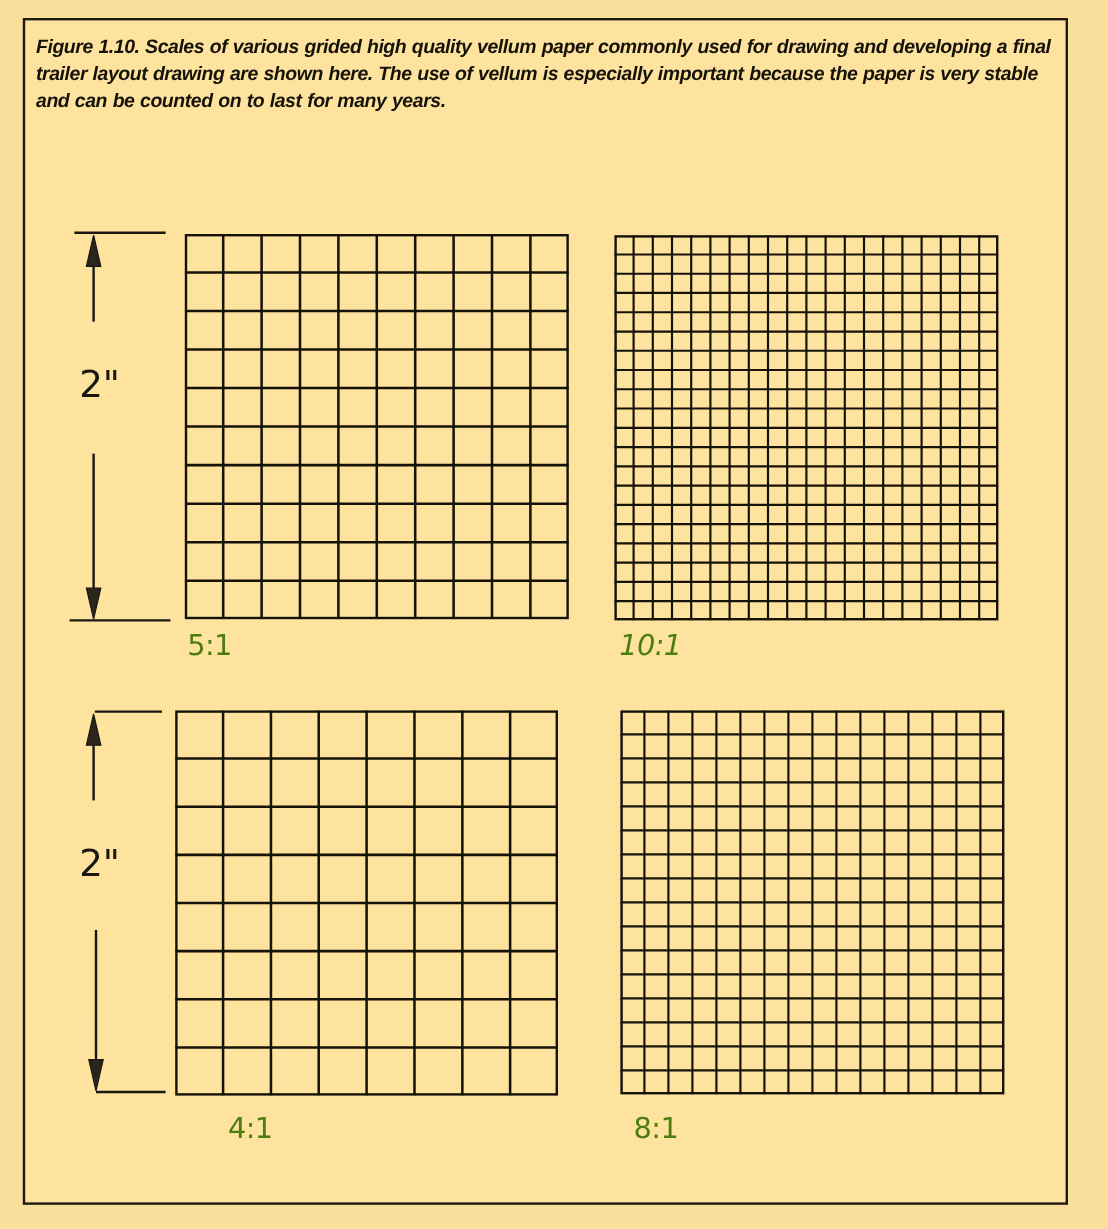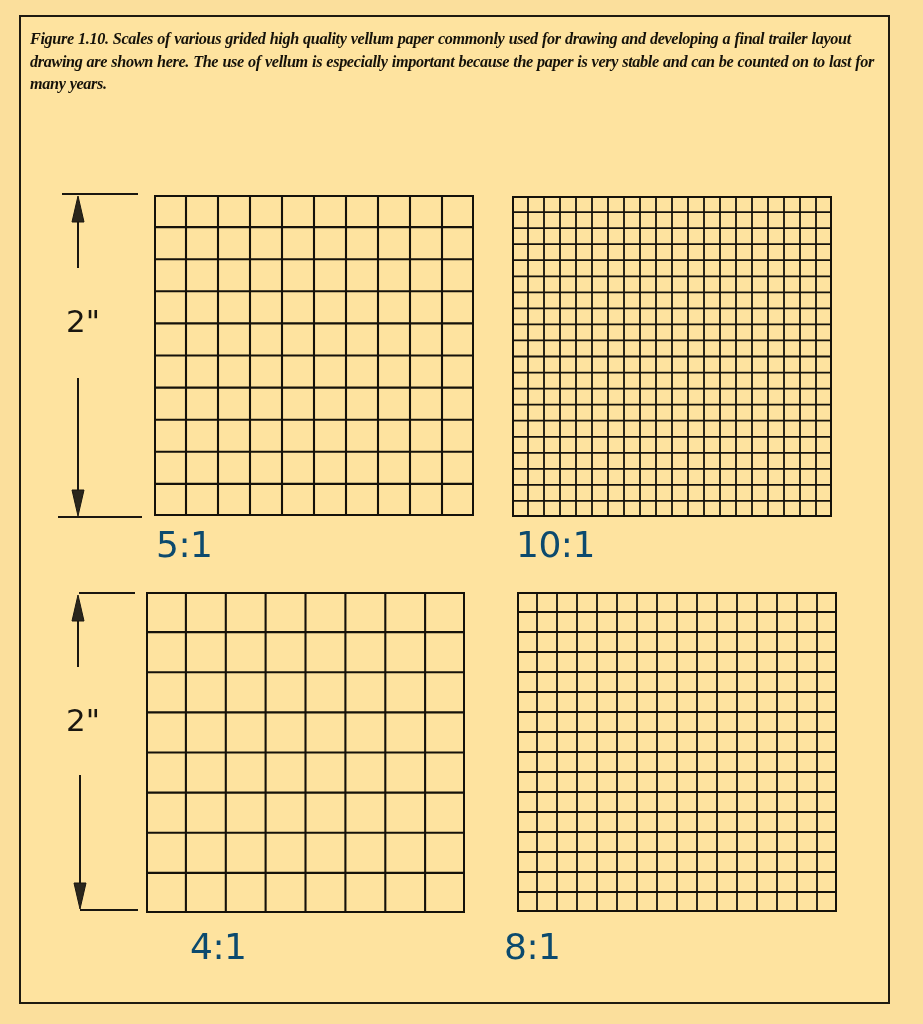--- a/index.html
+++ b/index.html
@@ -8,32 +8,32 @@
     background: #fbdf9c;
     font-family: "DejaVu Sans", sans-serif;
   }
   .frame {
     position: absolute; left: 19px; top: 15px; width: 871px; height: 989px;
     border: 2px solid #1e1a10; box-sizing: border-box;
     background: #fee39f;
   }
   .caption {
     position: absolute; left: 30px; top: 28px; width: 850px;
-    font-family: Liberation Serif, serif; font-style: italic; font-weight: bold;
+    font-family: Liberation Sans, sans-serif; font-style: italic; font-weight: bold;
     font-size: 16.2px; line-height: 22.5px; color: #15120a;
     letter-spacing: -0.35px; word-spacing: 0.5px;
   }
   .grid {
     position: absolute; box-sizing: border-box;
     border: 2px solid #15120a;
   }
   .grid svg { position: absolute; left: -2px; top: -2px; }
   .scale-label {
     position: absolute; font-family: "DejaVu Sans", sans-serif;
-    font-size: 36px; color: #0c4a6e; letter-spacing: -0.5px;
+    font-size: 24px; color: #4d7c0f; letter-spacing: -0.5px;
   }
   .dim { position: absolute; }
   .dim-label {
     position: absolute; font-family: "DejaVu Sans", sans-serif;
     font-size: 31px; color: #1a1710;
   }
 </style>
 </head>
 <body>
 
@@ -120,21 +120,21 @@
       <line x1="256.0" x2="256.0" y1="0" y2="321" stroke="#15120a" stroke-width="1.8"></line>
       <line x1="0" x2="320" y1="256.8" y2="256.8" stroke="#15120a" stroke-width="1.8"></line>
       <line x1="272.0" x2="272.0" y1="0" y2="321" stroke="#15120a" stroke-width="1.8"></line>
       <line x1="0" x2="320" y1="272.9" y2="272.9" stroke="#15120a" stroke-width="1.8"></line>
       <line x1="288.0" x2="288.0" y1="0" y2="321" stroke="#15120a" stroke-width="1.8"></line>
       <line x1="0" x2="320" y1="288.9" y2="288.9" stroke="#15120a" stroke-width="1.8"></line>
       <line x1="304.0" x2="304.0" y1="0" y2="321" stroke="#15120a" stroke-width="1.8"></line>
       <line x1="0" x2="320" y1="304.9" y2="304.9" stroke="#15120a" stroke-width="1.8"></line>
     </svg>
   </div>
-<div class="scale-label" style="left:516px;top:524px;">10:1</div>
+<div class="scale-label" style="left:516px;top:524px;font-style:italic;">10:1</div>
 
 <div class="grid" style="left:146px;top:592px;width:319px;height:321px;">
     <svg width="319" height="321">
       <line x1="39.9" x2="39.9" y1="0" y2="321" stroke="#15120a" stroke-width="2.1"></line>
       <line x1="0" x2="319" y1="40.1" y2="40.1" stroke="#15120a" stroke-width="2.1"></line>
       <line x1="79.8" x2="79.8" y1="0" y2="321" stroke="#15120a" stroke-width="2.1"></line>
       <line x1="0" x2="319" y1="80.3" y2="80.3" stroke="#15120a" stroke-width="2.1"></line>
       <line x1="119.6" x2="119.6" y1="0" y2="321" stroke="#15120a" stroke-width="2.1"></line>
       <line x1="0" x2="319" y1="120.4" y2="120.4" stroke="#15120a" stroke-width="2.1"></line>
       <line x1="159.5" x2="159.5" y1="0" y2="321" stroke="#15120a" stroke-width="2.1"></line>
@@ -176,13 +176,13 @@
       <line x1="240.0" x2="240.0" y1="0" y2="320" stroke="#15120a" stroke-width="1.8"></line>
       <line x1="0" x2="320" y1="240.0" y2="240.0" stroke="#15120a" stroke-width="1.8"></line>
       <line x1="260.0" x2="260.0" y1="0" y2="320" stroke="#15120a" stroke-width="1.8"></line>
       <line x1="0" x2="320" y1="260.0" y2="260.0" stroke="#15120a" stroke-width="1.8"></line>
       <line x1="280.0" x2="280.0" y1="0" y2="320" stroke="#15120a" stroke-width="1.8"></line>
       <line x1="0" x2="320" y1="280.0" y2="280.0" stroke="#15120a" stroke-width="1.8"></line>
       <line x1="300.0" x2="300.0" y1="0" y2="320" stroke="#15120a" stroke-width="1.8"></line>
       <line x1="0" x2="320" y1="300.0" y2="300.0" stroke="#15120a" stroke-width="1.8"></line>
     </svg>
   </div>
-<div class="scale-label" style="left:504px;top:926px;">8:1</div>
+<div class="scale-label" style="left:528px;top:926px;">8:1</div>
 
 </body></html>

